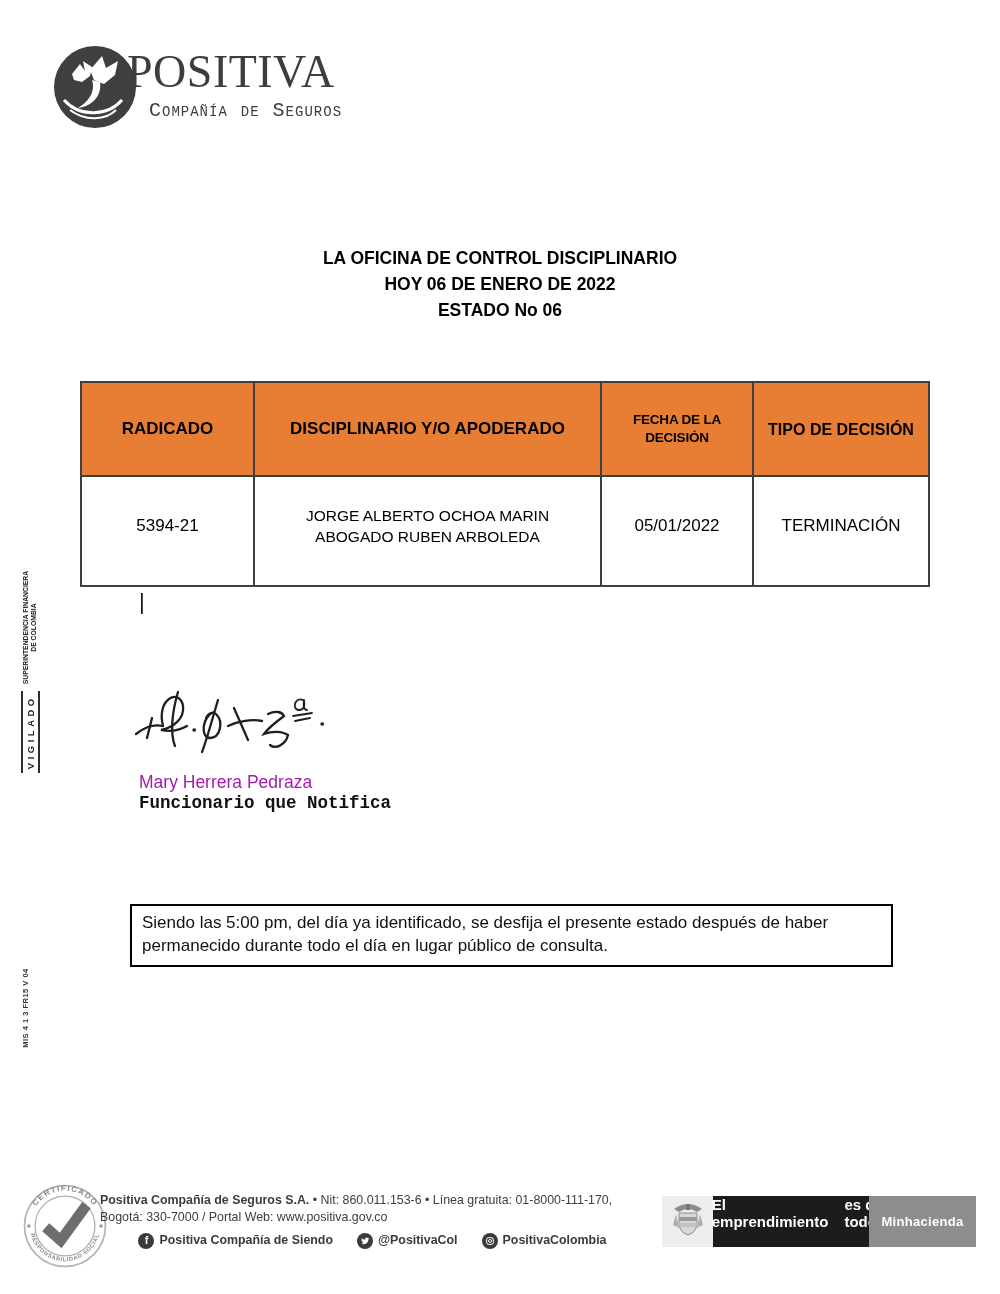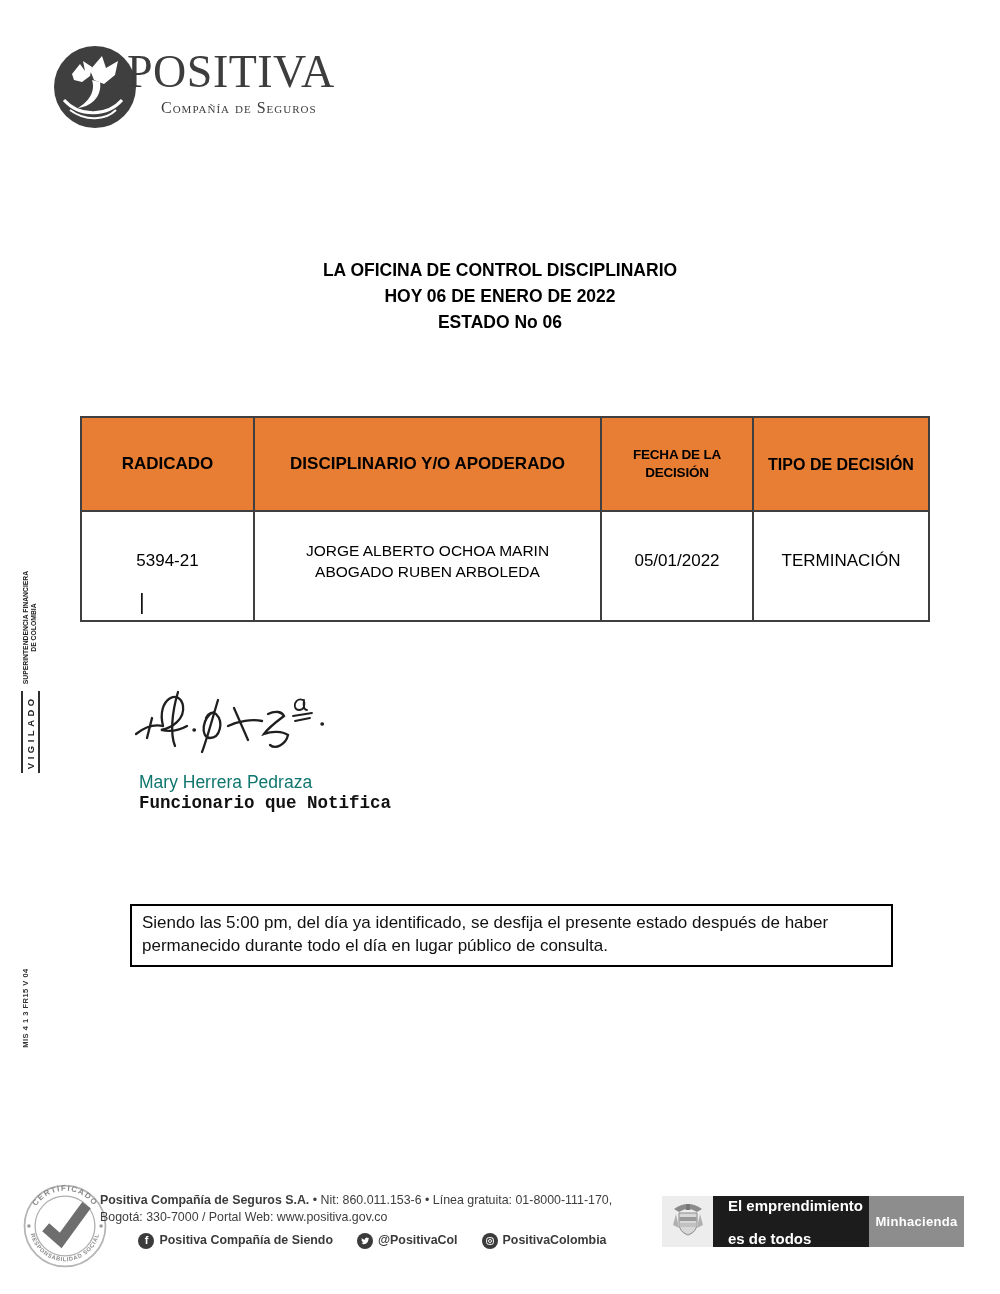--- a/index.html
+++ b/index.html
@@ -2,44 +2,44 @@
 <html><head>
 <meta charset="utf-8">
 <style>
   html,body{margin:0;padding:0;}
   body{width:1000px;height:1294px;background:#ffffff;font-family:"Liberation Sans",sans-serif;color:#000;}
   #page{position:relative;width:1000px;height:1294px;background:#fff;overflow:hidden;}
 
   
   .logo-mark{position:absolute;left:52px;top:44px;width:86px;height:86px;}
   .wordmark{position:absolute;left:127px;top:48px;font-family:"Liberation Serif",serif;font-size:46px;line-height:48px;color:#3d3d3d;letter-spacing:0.5px;}
-  .logo-sub{position:absolute;left:149px;top:99px;font-family:Liberation Serif, serif;font-variant:small-caps;font-size:16px;letter-spacing:1px;color:#3d3d3d;margin-left:12px;}
-
-  
-  .heading{position:absolute;left:0;top:257px;width:100%;text-align:center;font-weight:bold;font-size:17.5px;line-height:26px;}
-
-  
-  .table-wrap{position:absolute;left:80px;top:416px;}
+  .logo-sub{position:absolute;left:149px;top:99px;font-family:Liberation Mono, monospace;font-variant:small-caps;font-size:20px;letter-spacing:1px;color:#3d3d3d;}
+
+  
+  .heading{position:absolute;left:0;top:245px;width:100%;text-align:center;font-weight:bold;font-size:17.5px;line-height:26px;}
+
+  
+  .table-wrap{position:absolute;left:80px;top:381px;}
   table.estado{border-collapse:collapse;table-layout:fixed;width:848px;}
   table.estado th,table.estado td{border:2px solid #3f3f3f;text-align:center;overflow:hidden;}
   table.estado th{height:92px;background:#E87E33;font-weight:bold;padding:0 8px;vertical-align:middle;}
   .th-radicado,.th-disc{font-size:17px;line-height:22px;}
   .th-fecha{font-size:13.5px;line-height:18px;letter-spacing:-0.2px;}
   .th-tipo{font-size:16px;line-height:21px;margin-top:36px;}
   table.estado td{height:98px;vertical-align:middle;padding:0 6px 10px 6px;}
   .td-radicado{font-size:17px;border-radius:30px;}
   .td-disc .line{display:block;font-size:15.5px;line-height:21px;}
   .td-fecha{font-size:17px;margin-left:46px;}
   .td-tipo{font-size:17px;}
 
   .cursor-mark{position:absolute;left:139px;top:589px;font-size:22px;font-weight:normal;color:#111;}
 
   
   .signature{position:absolute;left:130px;top:686px;width:215px;height:78px;}
-  .sig-name{position:absolute;left:139px;top:772px;font-size:17.5px;color:#0f766e;}
+  .sig-name{position:absolute;left:139px;top:772px;font-size:17.5px;color:#a21caf;}
   .sig-role{position:absolute;left:139px;top:793px;font-size:17.5px;font-weight:bold;color:#111;font-family:Liberation Mono, monospace;}
 
   
   .notice{position:absolute;left:130px;top:904px;width:763px;box-sizing:border-box;border:2px solid #000;padding:5px 10px 8px 10px;font-size:17px;line-height:23px;color:#111;}
 
   
   .vigilado-wrap{position:absolute;left:-62px;top:654px;width:184px;height:36px;transform:rotate(-90deg);display:flex;align-items:center;justify-content:center;gap:7px;}
   .vigilado-box{border-top:2px solid #2e2e2e;border-bottom:2px solid #2e2e2e;padding:2px 4px;font-size:9.5px;font-weight:bold;letter-spacing:3.5px;color:#222;white-space:nowrap;}
   .entity{display:flex;flex-direction:column;align-items:center;font-size:6.8px;font-weight:bold;color:#222;line-height:8px;white-space:nowrap;}
   .form-code{position:absolute;left:-21px;top:1001px;width:98px;height:14px;transform:rotate(-90deg);font-size:7.5px;font-weight:bold;color:#333;text-align:center;letter-spacing:0.5px;white-space:nowrap;}
@@ -48,22 +48,22 @@
   .seal{position:absolute;left:20px;top:1182px;width:90px;height:88px;}
   .footer-text{position:absolute;left:100px;top:1192px;width:545px;color:#3d3d3d;font-size:12.4px;line-height:17px;}
   .footer-text b{font-weight:bold;}
   .f-social{margin-top:6px;display:flex;justify-content:center;align-items:center;gap:24px;font-weight:bold;font-size:12.4px;color:#3a3a3a;}
   .social-item{display:flex;align-items:center;gap:5px;}
   .social-icon{width:16px;height:16px;border-radius:50%;background:#3b3b3b;display:flex;align-items:center;justify-content:center;flex:0 0 auto;}
   .fb-glyph{color:#fff;font-weight:bold;font-size:11px;line-height:11px;}
 
   .gov{position:absolute;left:662px;top:1196px;height:51px;display:flex;}
   .arms-box{width:51px;background:#ededed;display:flex;align-items:center;justify-content:center;}
-  .slogan-box{width:156px;background:#1c1c1c;color:#fff;display:flex;flex-direction:column;justify-content:center;padding-left:15px;box-sizing:border-box;font-size:15px;font-weight:bold;line-height:17px;gap:16px;}
-  .ministry-box{width:95px;background:#8d8d8d;color:#fff;display:flex;align-items:center;justify-content:center;font-size:13px;font-weight:bold;letter-spacing:0.3px;}
+  .slogan-box{width:156px;background:#1c1c1c;color:#fff;display:flex;justify-content:center;padding-left:15px;box-sizing:border-box;font-size:15px;font-weight:bold;line-height:17px;gap:16px;}
+  .ministry-box{width:107px;background:#8d8d8d;color:#fff;display:flex;align-items:center;justify-content:center;font-size:13px;font-weight:bold;letter-spacing:0.3px;}
 </style>
 </head>
 <body>
 
 <div id="page">
 
   <svg class="logo-mark" viewBox="0 0 86 86" xmlns="http://www.w3.org/2000/svg">
     <circle cx="43" cy="43" r="41" fill="#3f3f3f"></circle>
     <path d="M20,30 L28,20 L33,27 L31,17 L40,23 L38,32 L30,38 L22,36 Z" fill="#ffffff"></path>
     <path d="M38,26 L50,12 L54,24 L66,17 L63,31 L52,40 L42,36 Z" fill="#ffffff"></path>

